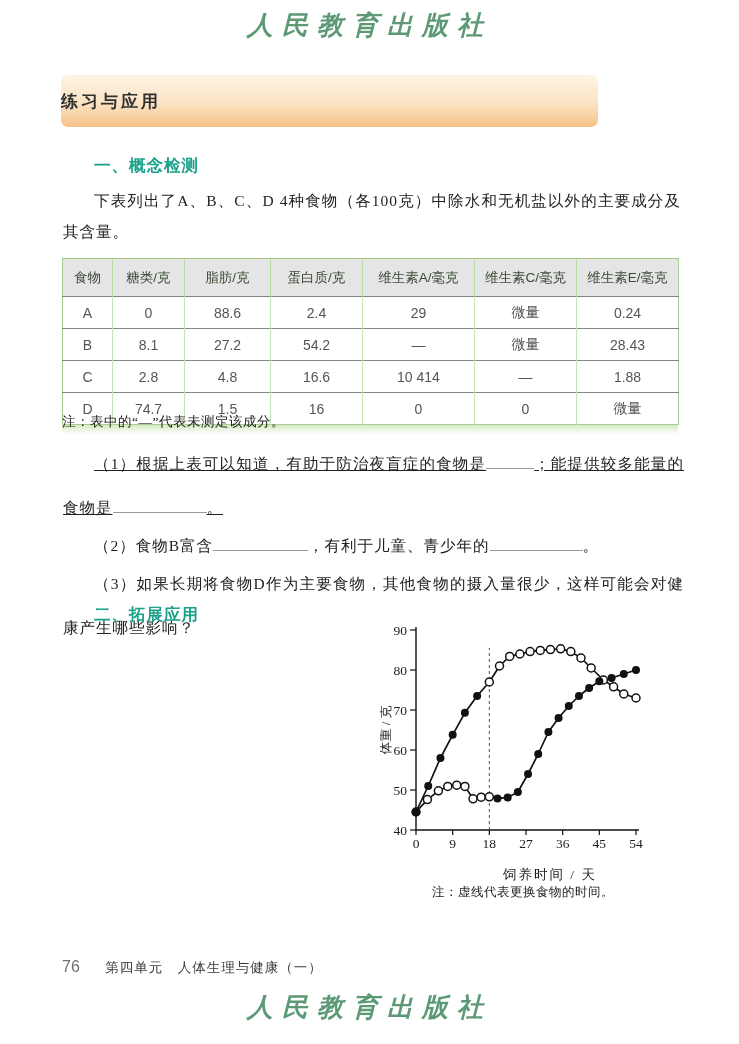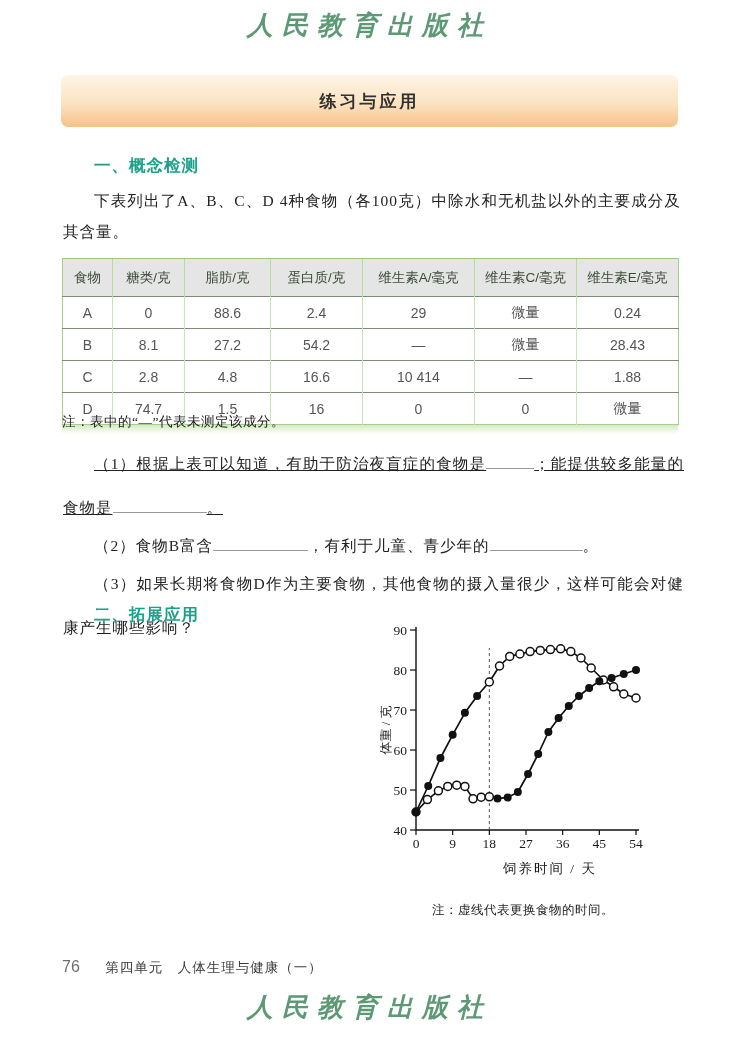--- a/index.html
+++ b/index.html
@@ -3,23 +3,23 @@
 <meta charset="utf-8">
 <style>
   html,body{margin:0;padding:0;background:#fff;}
   .page{position:relative;width:739px;height:1044px;background:#ffffff;overflow:hidden;
         font-family:"Liberation Serif","DejaVu Serif",serif;color:#1f1f1f;}
   .watermark{position:absolute;left:0;right:0;text-align:center;color:#4f9169;
         font-style:italic;font-weight:bold;font-size:26px;letter-spacing:9px;
         font-family:"Liberation Serif","DejaVu Serif",serif;opacity:.92;}
   .wm-top{top:8px;}
   .wm-bottom{top:990px;}
-  .banner{position:absolute;left:61px;top:75px;width:617px;height:52px;border-radius:7px;
+  .banner{position:absolute;left:61px;top:75px;width:537px;height:52px;border-radius:7px;
         background:linear-gradient(to bottom,#fdf4e6 0%,#fbe3c2 55%,#f6c288 100%);
-        display:flex;align-items:center;justify-content:center;}
+        display:flex;align-items:center;}
   .banner span{font-family:"Liberation Sans","DejaVu Sans",sans-serif;font-weight:bold;
         font-size:17px;color:#303030;letter-spacing:3px;}
   .sec-heading{position:absolute;left:94px;margin:0;font-family:"Liberation Sans","DejaVu Sans",sans-serif;
         font-weight:bold;font-size:16.5px;color:#1ba189;letter-spacing:1px;}
   .body{font-size:15.5px;line-height:31px;letter-spacing:1px;text-align:justify;margin:1px;color:#222;}
   .intro{position:absolute;left:62px;top:184px;width:618px;text-indent:2em;}
   .tablewrap{position:absolute;left:62px;top:258px;width:616px;}
   table.food{border-collapse:collapse;width:616px;table-layout:fixed;
         font-family:"Liberation Sans","DejaVu Sans",sans-serif;}
   table.food th{background:#e5e5e5;color:#3c4a38;font-weight:normal;font-size:13.5px;
@@ -30,22 +30,22 @@
   table.food th:first-child,table.food td:first-child{border-left:none;}
   .table-shadow{height:9px;width:616px;background:linear-gradient(to bottom,#d5eac2,rgba(213,234,194,0));}
   .tnote{position:absolute;left:62px;top:413px;font-size:13.5px;letter-spacing:.5px;margin:0;color:#222;}
   .questions{position:absolute;left:62px;top:441px;width:621px;}
   .questions p{margin:0;text-indent:2em;}
   .blank{display:inline-block;border-bottom:1px solid #9a9a9a;height:14px;vertical-align:baseline;}
   .sec2{top:604px;}
   .leftcol{position:absolute;left:62px;top:634px;width:334px;font-size:16px;line-height:33px;letter-spacing:2px;text-indent:2em;}
   .chartbox{position:absolute;left:380px;top:614px;width:330px;}
   svg text{font-family:"Liberation Serif","DejaVu Serif",serif;}
-  .xlabel{width:300px;margin-left:20px;text-align:center;font-size:13.5px;letter-spacing:2px;color:#1c1c1c;margin-top:2px;}
-  .chartnote{margin-left:52px;margin-top:24px;font-size:12.5px;letter-spacing:.5px;color:#222;}
+  .xlabel{width:300px;margin-left:20px;text-align:center;font-size:13.5px;letter-spacing:2px;color:#1c1c1c;margin-top:8px;}
+  .chartnote{margin-left:52px;margin-top:0;font-size:12.5px;letter-spacing:.5px;color:#222;}
   .footer{position:absolute;left:62px;top:958px;font-size:13.5px;color:#3a3a3a;}
   .footer .pagenum{font-family:"Liberation Sans","DejaVu Sans",sans-serif;color:#6e6e6e;font-size:16px;margin-right:22px;}
   .footer .unit{letter-spacing:1px;}
 </style>
 </head>
 <body>
 
 <div class="page">
 
   <div class="watermark wm-top">人民教育出版社</div>

